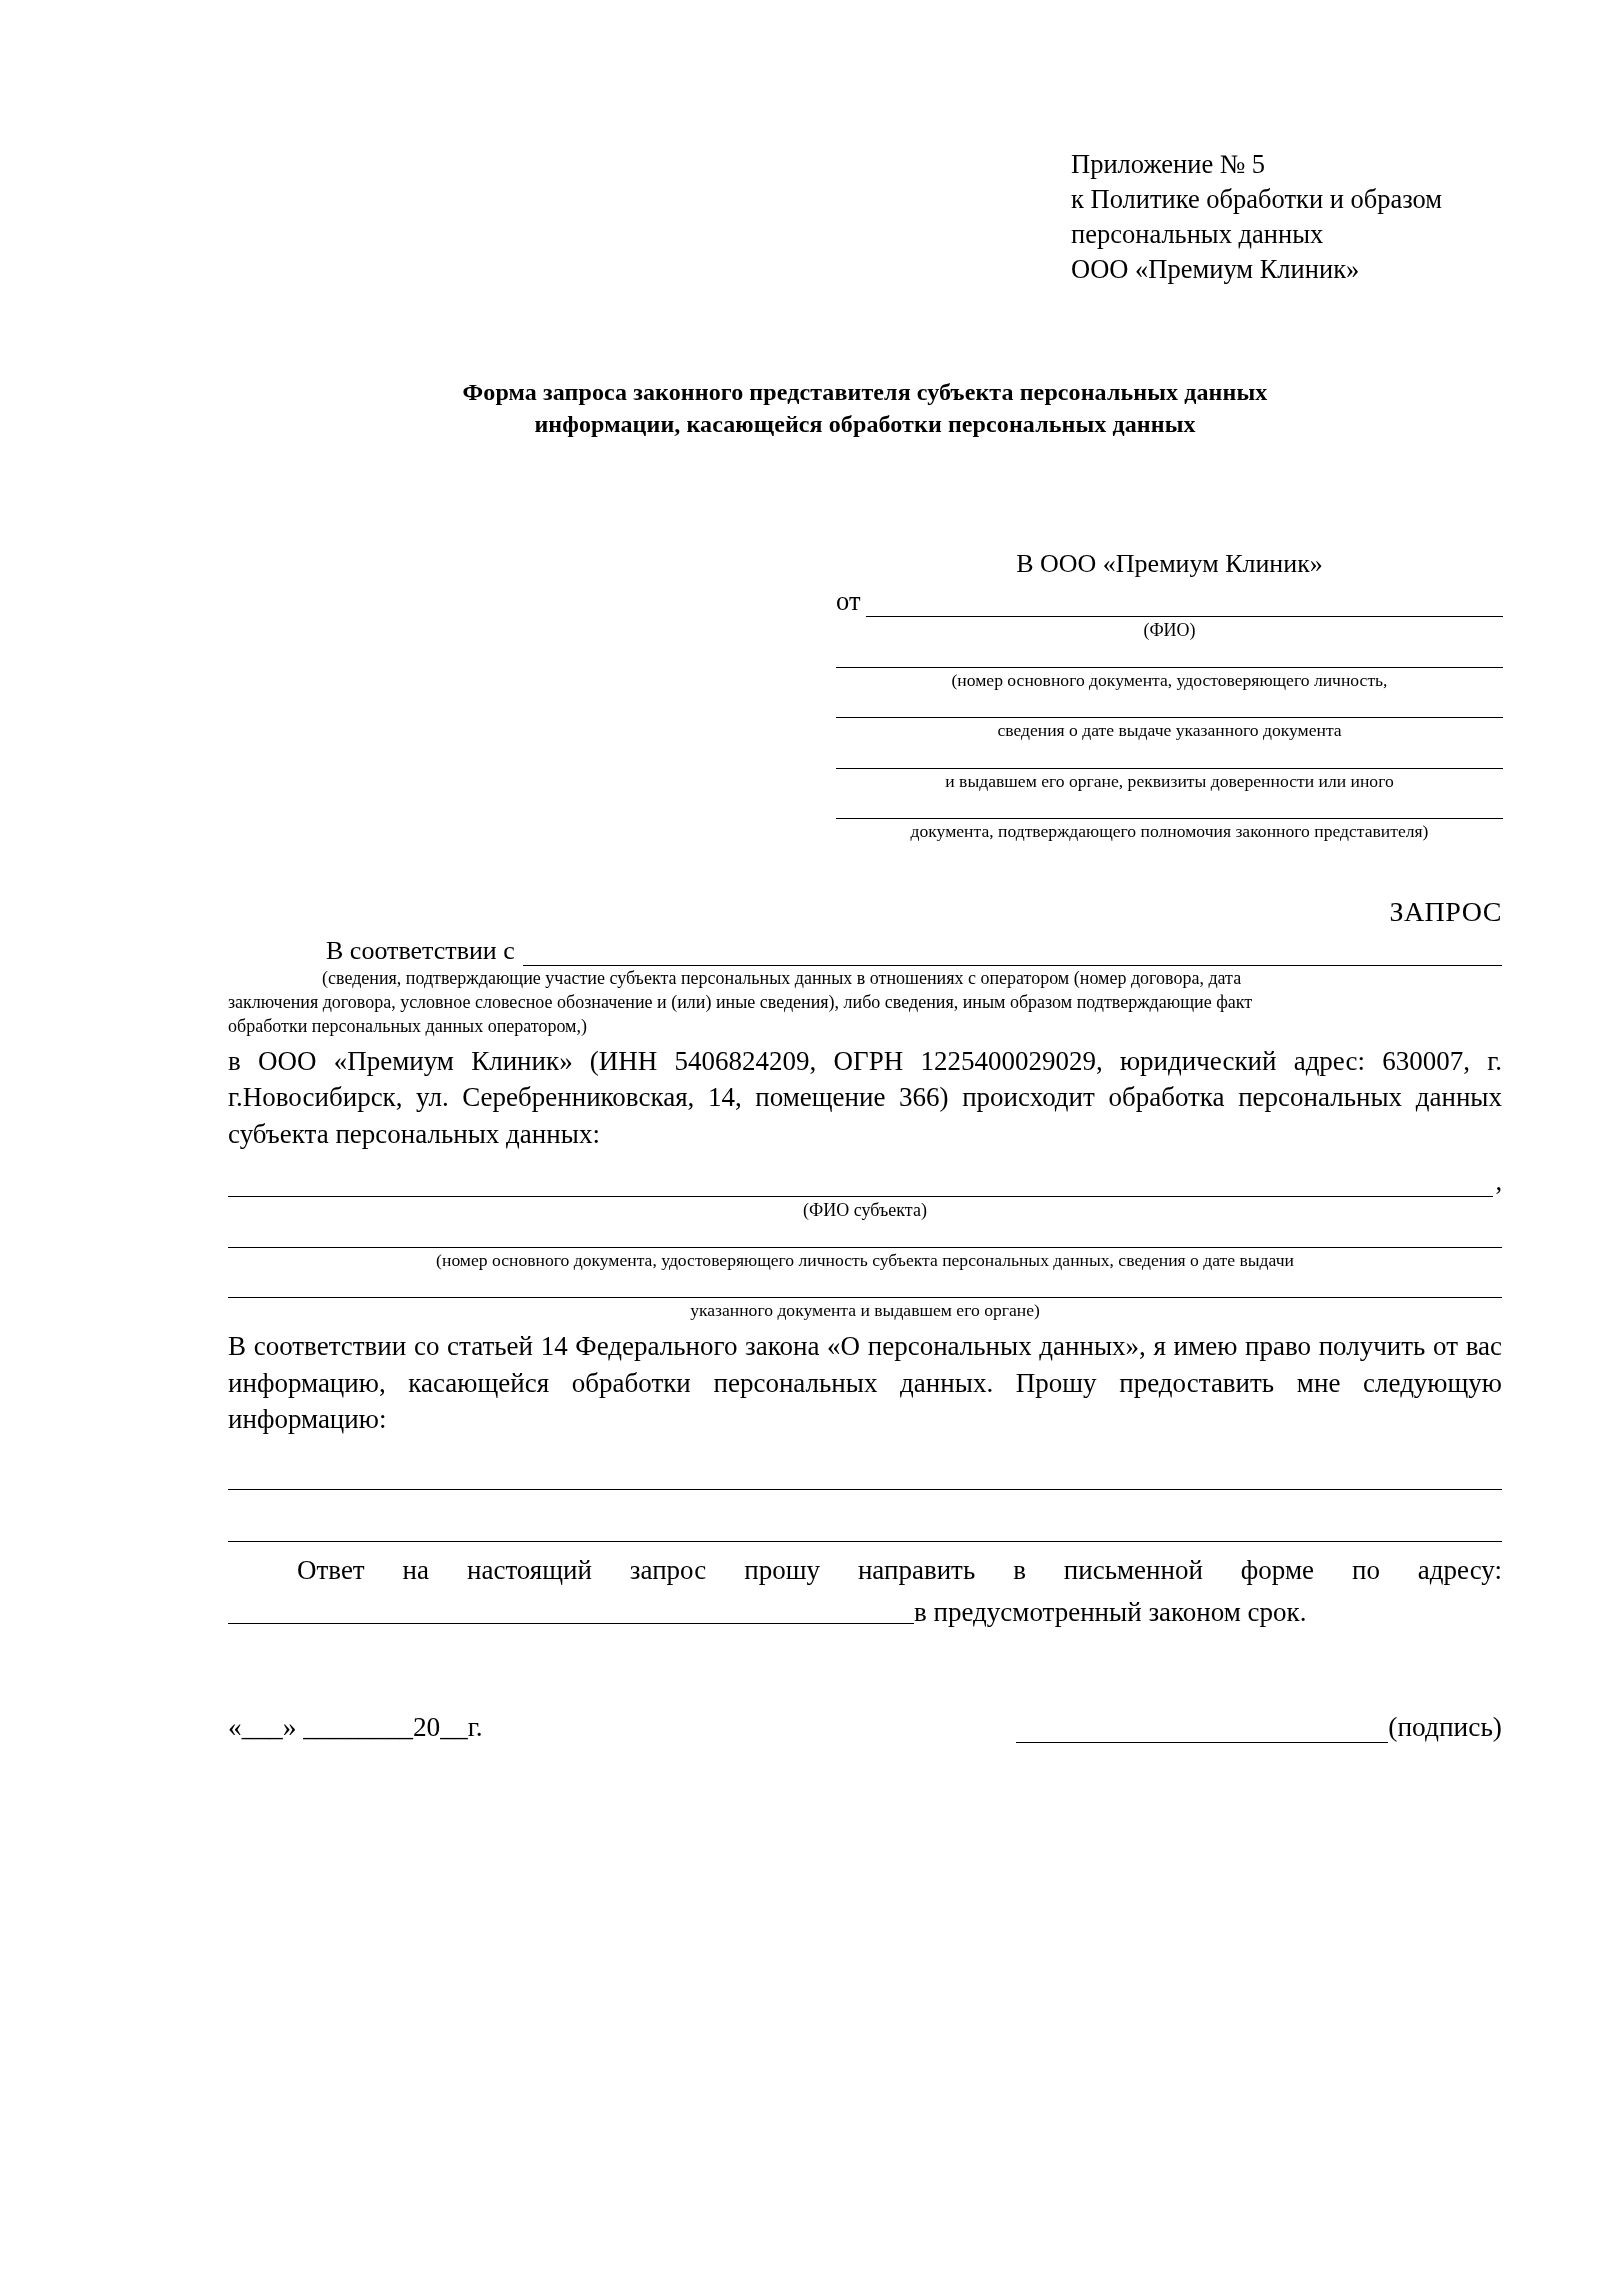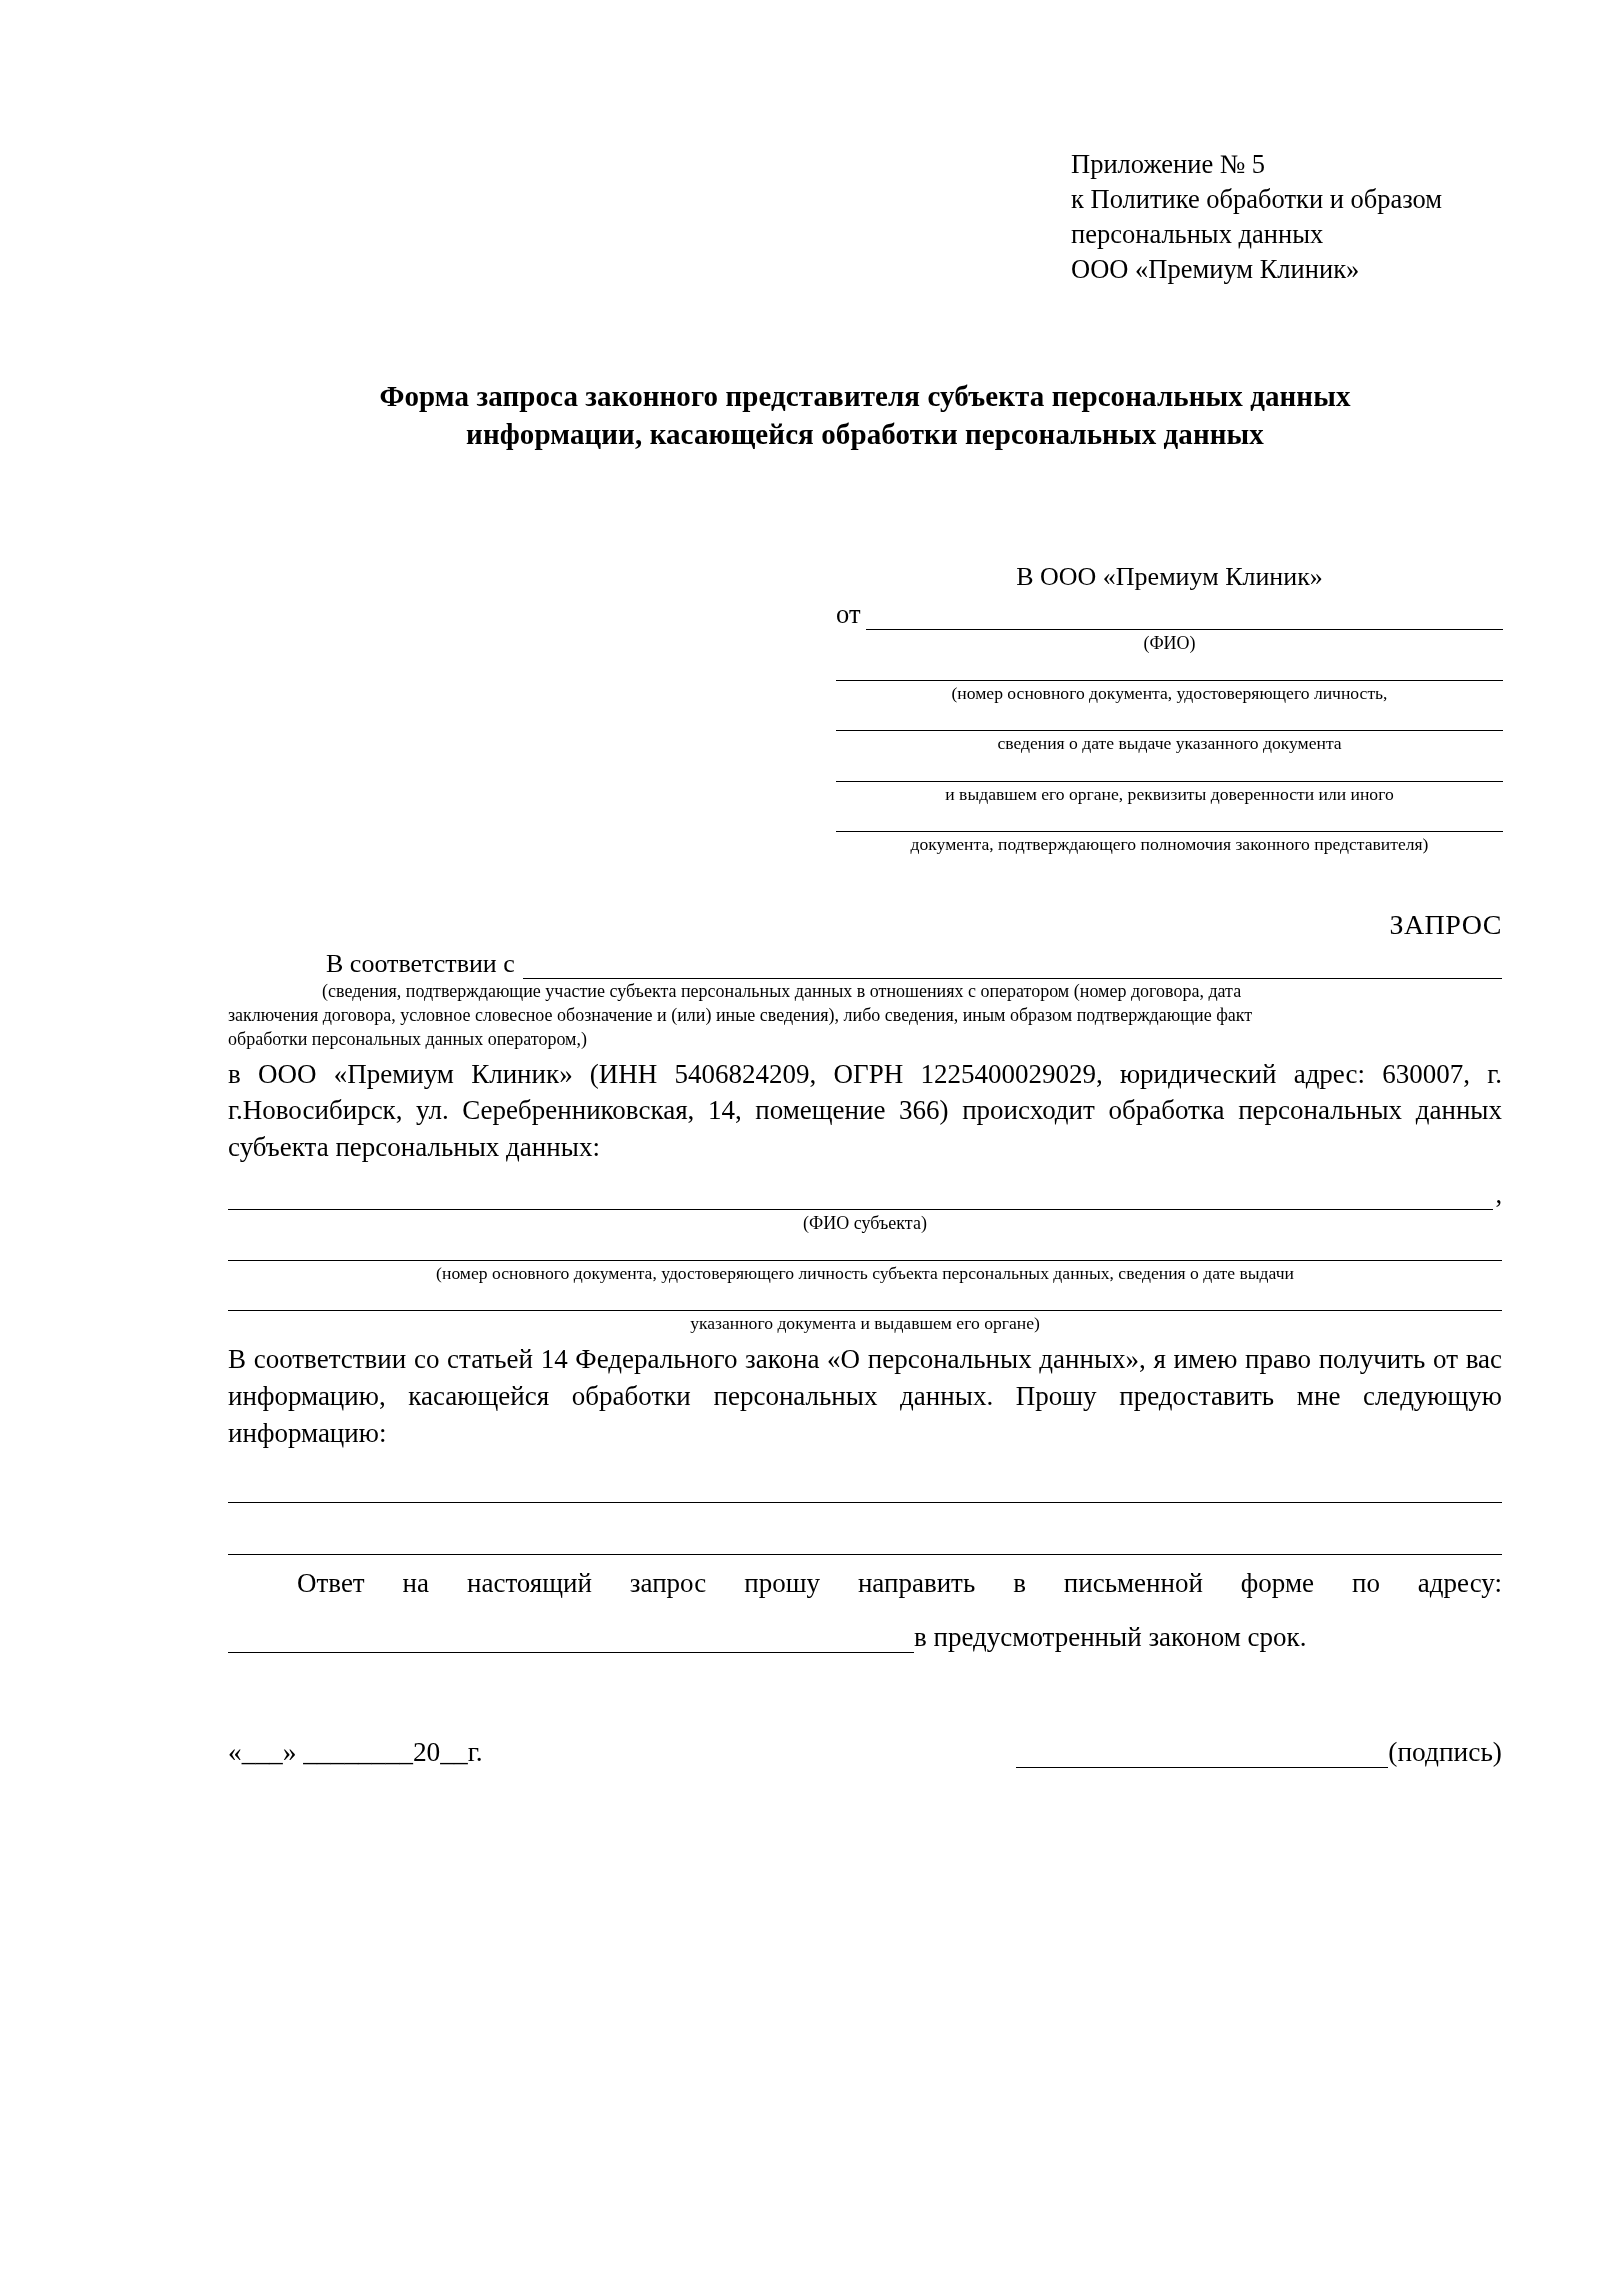--- a/index.html
+++ b/index.html
@@ -39,21 +39,21 @@
   }
   .header-block div {
     white-space: nowrap;
   }
 
   
   .doc-title {
     margin-top: 90px;
     text-align: center;
     font-weight: bold;
-    font-size: 29px;
+    font-size: 24px;
     line-height: 1.33;
     letter-spacing: 0.1px;
   }
 
   
   .addressee {
     margin-top: 108px;
     margin-left: 608px;
     width: 667px;
     font-size: 26.5px;
@@ -142,23 +142,23 @@
     font-size: 27px;
     line-height: 1.36;
     text-align: justify;
     text-align-last: justify;
     margin-top: 9.8px;
     text-indent: 69px;
   }
 
   .addr-row {
     display: flex;
-    align-items: flex-end;
-    font-size: 27px;
-    margin-top: 20px;
+    align-items: center;
+    font-size: 27px;
+    margin-top: 8px;
   }
   .addr-row .rule { flex: 0 0 686px; height: 23.5px; }
   .addr-row .tail { white-space: nowrap; }
 
   .sign-row {
     display: flex;
     align-items: flex-end;
     justify-content: space-between;
     margin-top: 84px;
     font-size: 27.4px;

